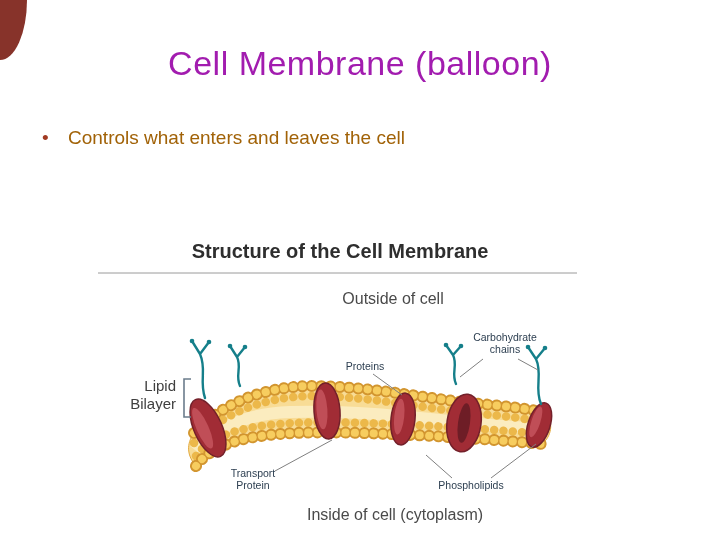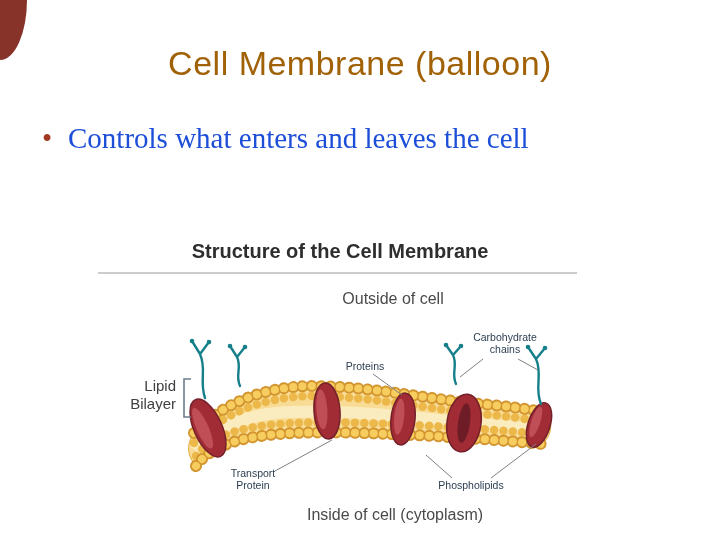--- a/index.html
+++ b/index.html
@@ -6,27 +6,27 @@
   body{
     width:720px;height:540px;background:#ffffff;position:relative;overflow:hidden;
     font-family:"Liberation Sans",sans-serif;
   }
   .corner{
     position:absolute;left:0;top:0;width:27px;height:60px;
     background:#87332a;border-bottom-right-radius:100% 100%;
   }
   .slide-title{
     position:absolute;top:44px;left:0;width:100%;text-align:center;
-    font-size:34px;font-weight:400;color:#a16207;margin:0;letter-spacing:.5px;
+    font-size:34px;font-weight:400;color:#a21caf;margin:0;letter-spacing:.5px;
   }
   .bullets{
     position:absolute;top:123px;left:38px;margin:0;padding:0;list-style:none;
   }
   .bullets li{
-    position:relative;font-size:29px;line-height:30px;color:#1d4ed8;padding-left:30px;font-family:Liberation Serif, serif;
+    position:relative;font-size:19px;line-height:30px;color:#a16207;padding-left:30px;
   }
   .bullets li::before{
     content:"\2022";position:absolute;left:4px;color:#a13a22;
   }
   .diagram-svg{position:absolute;left:90px;top:228px;}
   text{font-family:"Liberation Sans",sans-serif;}
   .dtitle{font-size:20px;font-weight:bold;fill:#2e2e2e;}
   .zone{font-size:16px;fill:#4a4a4a;}
   .small{font-size:10.5px;fill:#2c3e50;}
   .lipid{font-size:15px;fill:#3f3f3f;}

